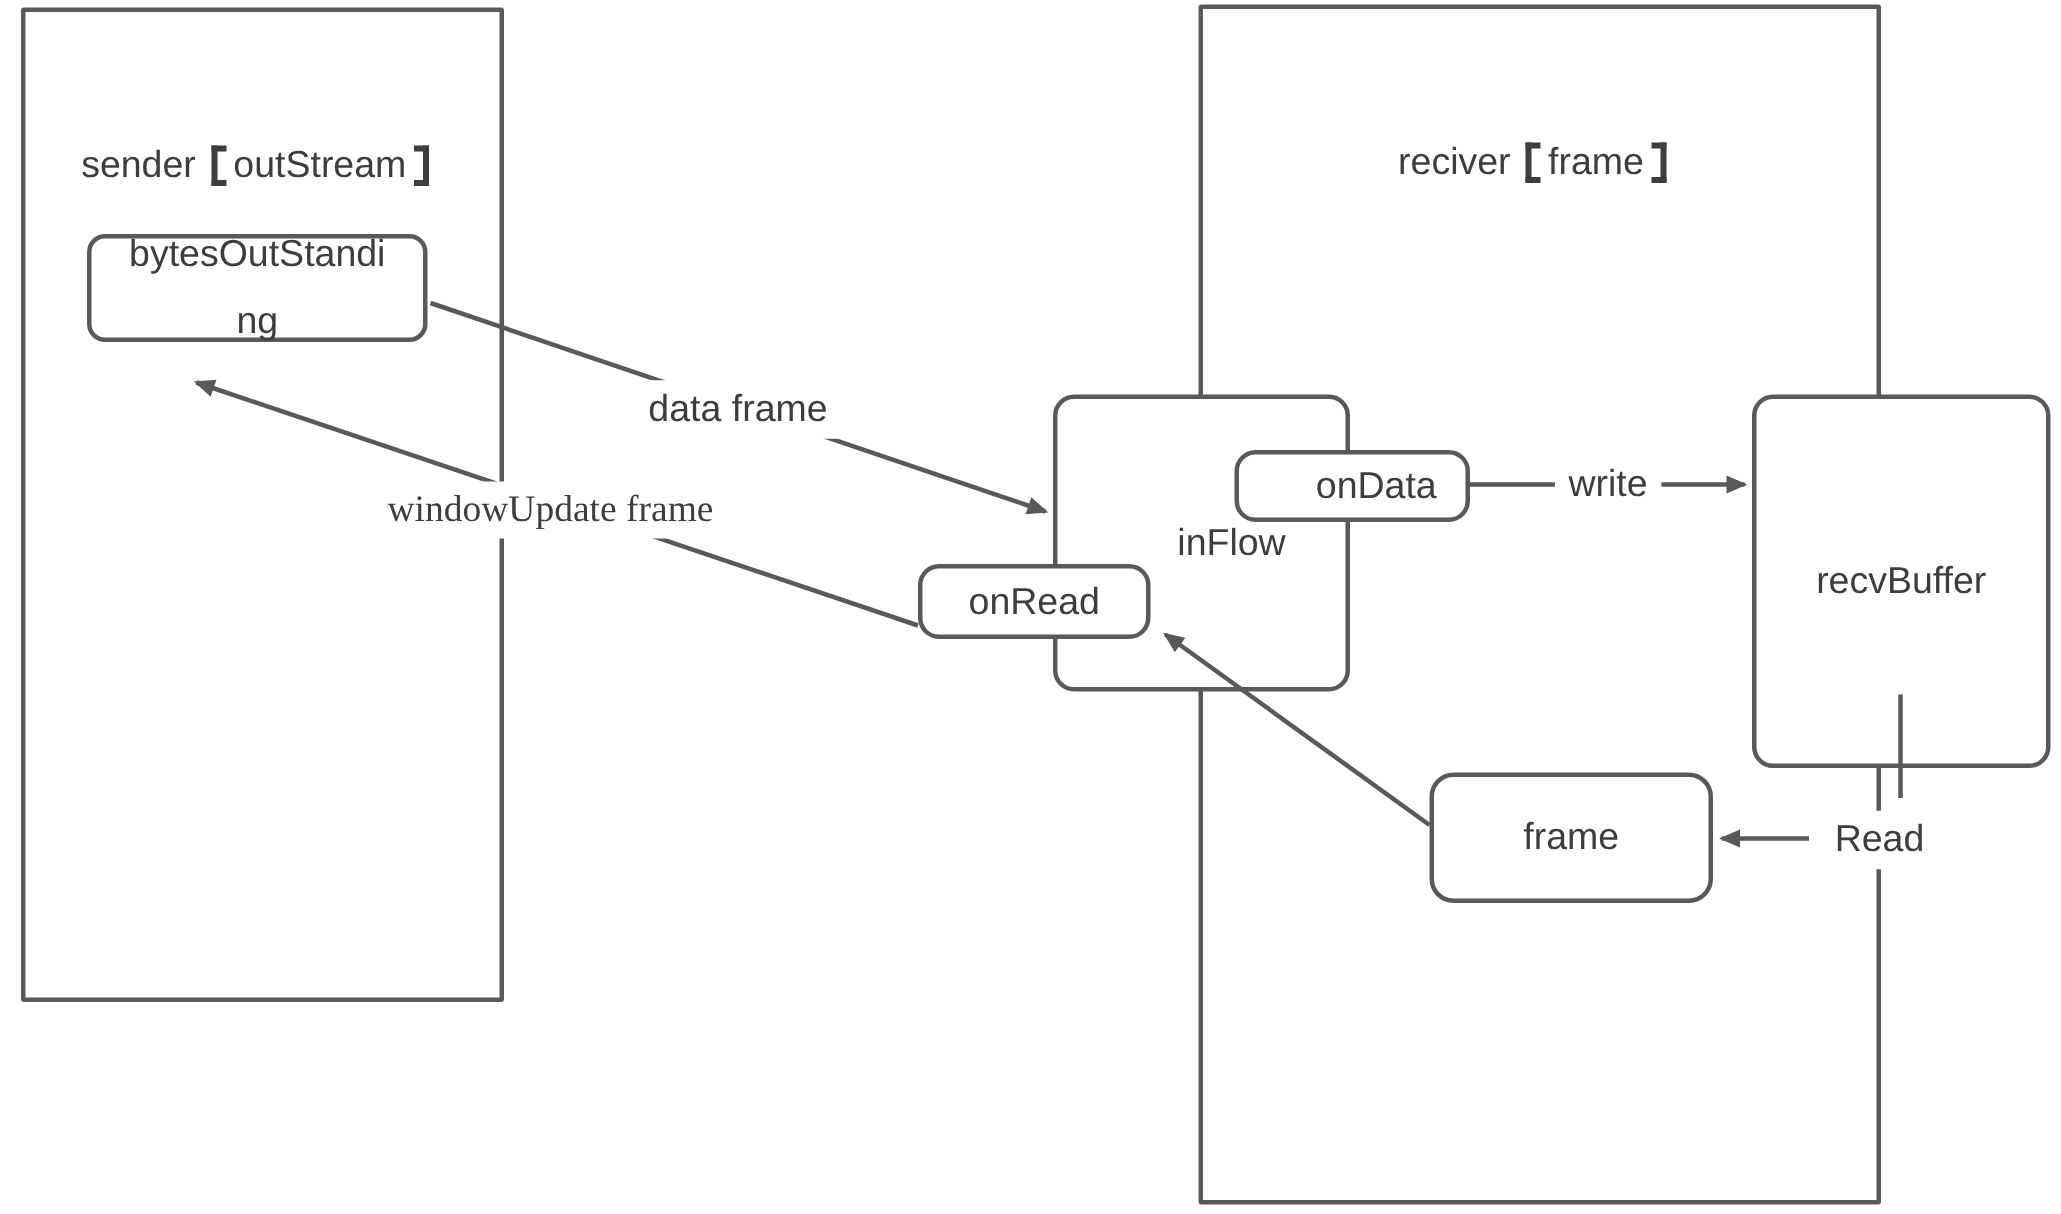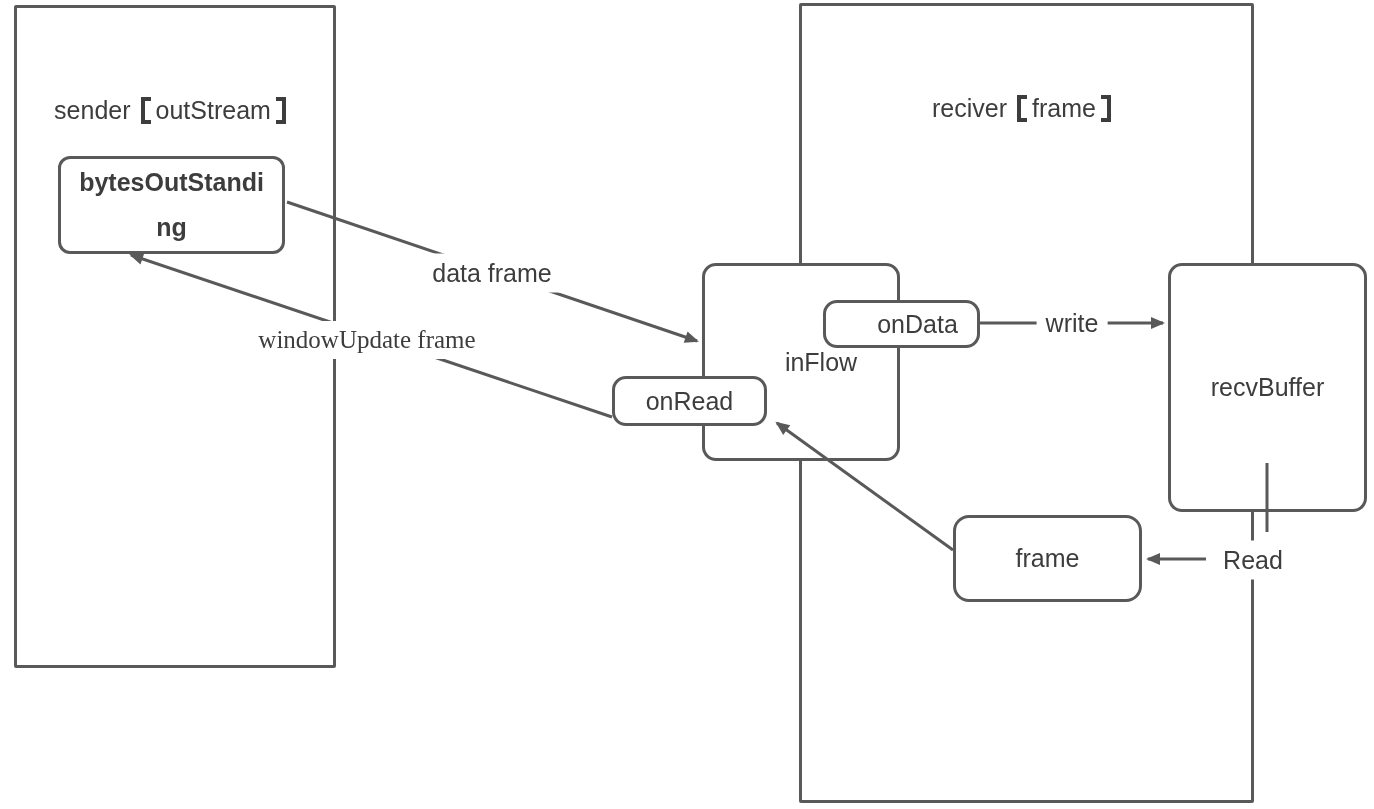--- a/index.html
+++ b/index.html
@@ -94,33 +94,32 @@
     z-index: 4;
   }
   #ondata-node { left: 823px; top: 300px; width: 157px; height: 48px; padding-left: 32px; }
   #onread-node { left: 612px; top: 376px; width: 155px; height: 50px; }
   #byte-node   { left: 953px; top: 515px; width: 189px; height: 87px; border-radius: 16px; }
 
   
   #bytes-outstanding-node {
     position: absolute;
     left: 58px; top: 156px;
-    width: 227px; height: 98px;
+    width: 227px; height: 72px;
     border: 3px solid #595959;
     border-radius: 12px;
     background: #ffffff;
     box-sizing: border-box;
     display: flex;
     flex-direction: column;
     align-items: center;
     justify-content: center;
     font-size: 25px;
     line-height: 45px;
     z-index: 2;
-    font-weight: bold;
   }
 
   
   .edge-label {
     position: absolute;
     transform: translate(-50%, -50%);
     background: #ffffff;
     padding: 5px 9px;
     font-size: 25px;
     white-space: nowrap;

